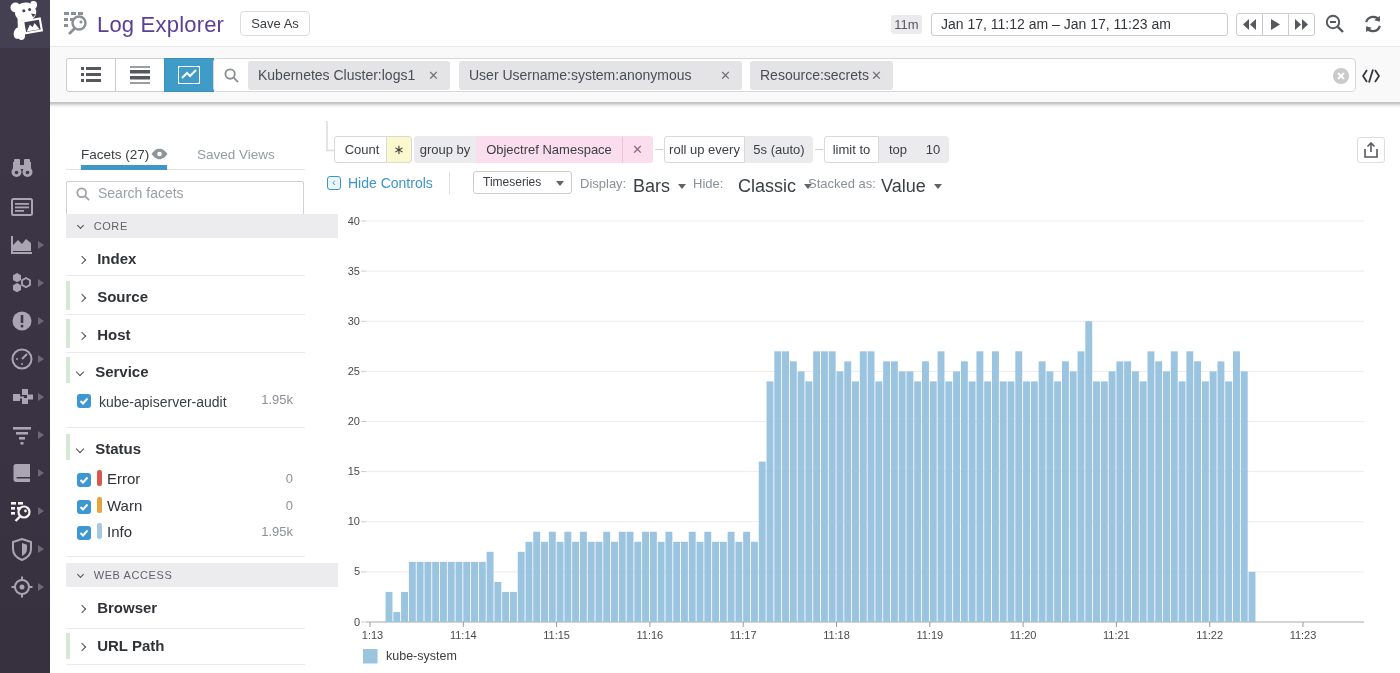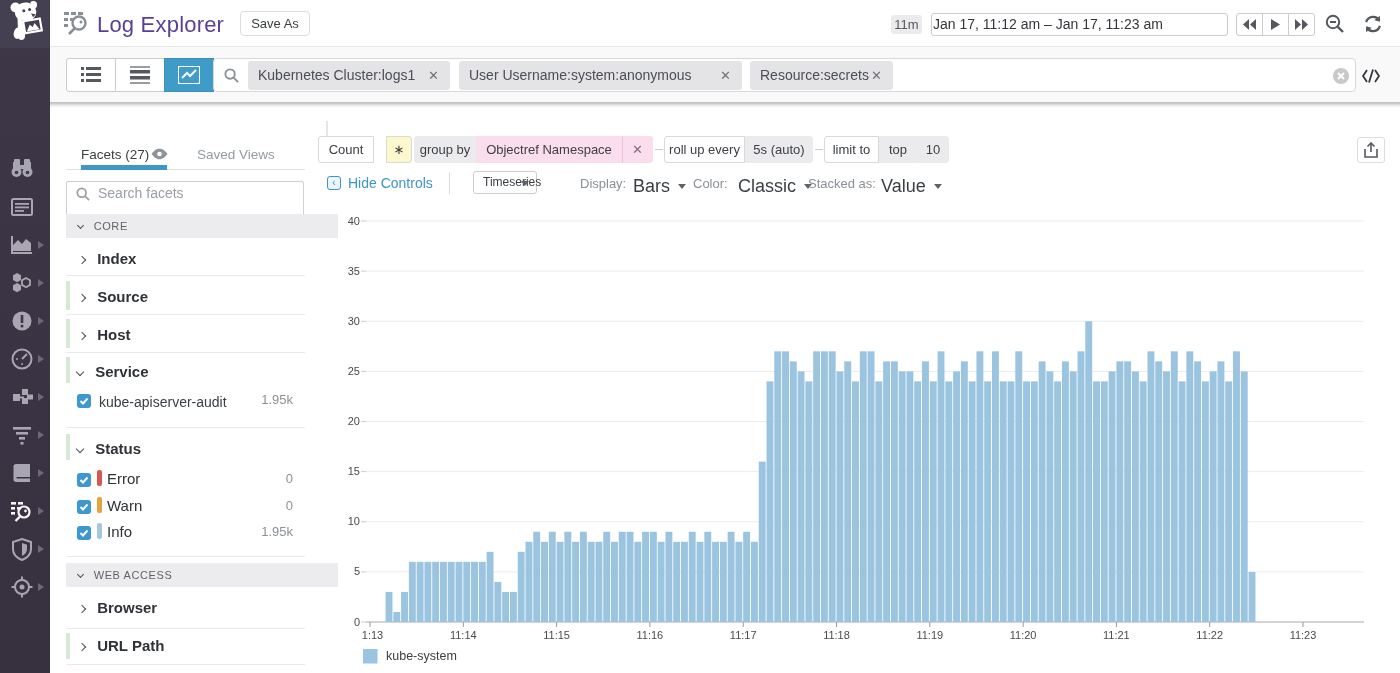--- a/index.html
+++ b/index.html
@@ -16,21 +16,21 @@
   background:linear-gradient(180deg,#c3c3c5 0%, #c3c3c5 18%, #eeeeee 60%, #ffffff 100%); }
 .title { position:absolute; left:97px; top:12px; font-size:22px; color:#5b3e96; letter-spacing:0.2px;}
 .saveas { position:absolute; left:240px; top:11px; width:70px; height:25px;
   border:1px solid #ddd; border-radius:4px; background:#fff; color:#3c4043;
   font-size:13px; text-align:center; line-height:23px; }
 .chip11m { position:absolute; left:891px; top:15px; width:31px; height:19px;
   background:#ebebed; border-radius:3px; color:#55585c; font-size:13px;
   text-align:center; line-height:19px; }
 .datebox { position:absolute; left:931px; top:13px; width:297px; height:23px;
   border:1px solid #ccc; border-radius:3px; background:#fff; color:#33363a;
-  font-size:14px; line-height:21px; padding-left:1px; }
+  font-size:14px; line-height:21px; padding-left:9px; }
 .pbtn { position:absolute; top:13px; width:27px; height:23px; background:#fff;
   border:1px solid #ccc; text-align:center; }
 
 .tgl { position:absolute; top:58px; width:50px; height:34px; background:#fff;
   border:1px solid #ccc; }
 .searchbox { position:absolute; left:213px; top:58px; width:1143px; height:34px;
   background:#fff; border:1px solid #d8d8d8; border-radius:4px; }
 .chip { position:absolute; top:61px; height:29px; background:#e4e4e7; border-radius:3px;
   font-size:14px; color:#4a4e54; line-height:29px; padding-left:10px; }
 .chip .x { position:absolute; right:11px; top:0; color:#6f7377; font-size:13px;}
@@ -57,21 +57,21 @@
 
 .qbox { position:absolute; top:136px; height:27px; border:1px solid #d9d9d9;
   background:#fff; font-size:13px; color:#3c4045; line-height:25px; text-align:center; }
 .qgray { background:#ebebed; border-color:#ebebed; }
 .qconn { position:absolute; top:149px; width:8px; height:1px; background:#ccc; }
 .hidec { position:absolute; left:348px; top:175px; font-size:14px; color:#3e95cb; }
 .hicon { position:absolute; left:327px; top:176px; width:14px; height:14px;
   border:1.5px solid #3e95cb; border-radius:3px; color:#3e95cb; font-size:10px;
   text-align:center; line-height:11px; background:#eaf4fb;}
 .vdiv { position:absolute; left:449px; top:172px; width:1px; height:22px; background:#ddd; }
-.selbox { position:absolute; left:473px; top:171px; width:64px; height:23px;
+.selbox { position:absolute; left:473px; top:171px; width:99px; height:23px;
   border:1px solid #ccc; border-radius:3px; background:#fff; font-size:12px;
   color:#3c4045; line-height:21px; padding-left:9px; }
 .dlabel { position:absolute; top:176px; font-size:13px; color:#8a9096; }
 .dval { position:absolute; top:176px; font-size:18px; color:#3c4045; }
 .caret { display:inline-block; width:0; height:0; border-left:4px solid transparent;
   border-right:4px solid transparent; border-top:5px solid #5f6368; margin-left:8px;
   vertical-align:middle; margin-bottom:2px;}
 text { font-family:"Liberation Sans", sans-serif; }
 </style>
 </head>
@@ -236,21 +236,21 @@
 <div class="fhead" style="top:563px;"><span class="cd" style="width:5px;height:5px;border-width:1.4px;"></span>&nbsp;WEB ACCESS</div>
 <div class="frow" style="top:599px;left:79px;"><span class="cr"></span>&nbsp;Browser</div>
 <div class="fdiv" style="top:628px;"></div>
 <div class="fgreen" style="top:633px;height:26px;"></div>
 <div class="frow" style="top:637px;left:79px;"><span class="cr"></span>&nbsp;URL Path</div>
 <div class="fdiv" style="top:664px;"></div>
 
 <svg class="abs" style="left:320px;top:104px" width="30" height="50" viewBox="0 0 30 50">
   <path d="M7 17 L7 46.5 L17 46.5" fill="none" stroke="#ddd" stroke-width="1.5"></path>
 </svg>
-<div class="qbox" style="left:318px;width:56px;border-radius:3px 0 0 3px;">Count</div>
+<div class="qbox" style="left:334px;width:56px;border-radius:3px 0 0 3px;">Count</div>
 <div class="qbox" style="left:386px;width:26px;background:#faf8cc;border-radius:0 3px 3px 0;">∗</div>
 <div class="qbox qgray" style="left:414px;width:62px;border-radius:3px 0 0 3px;">group by</div>
 <div class="qbox" style="left:476px;width:146px;background:#fbdeee;border-color:#fbdeee;">Objectref Namespace</div>
 <div class="qbox" style="left:622px;width:31px;background:#fbdeee;border-color:#fbdeee;border-left:1px solid #eec3da;border-radius:0 3px 3px 0;color:#8d6780;font-size:13px;">✕</div>
 <div class="qconn" style="left:655px;"></div>
 <div class="qbox" style="left:664px;width:81px;border-radius:3px 0 0 3px;">roll up every</div>
 <div class="qbox qgray" style="left:745px;width:68px;border-radius:0 3px 3px 0;">5s (auto)</div>
 <div class="qconn" style="left:815px;"></div>
 <div class="qbox" style="left:824px;width:55px;border-radius:3px 0 0 3px;">limit to</div>
 <div class="qbox qgray" style="left:879px;width:38px;">top</div>
@@ -261,21 +261,21 @@
   <line x1="7" y1="1.5" x2="7" y2="10" stroke="#55585c" stroke-width="1.6"></line>
   <path d="M3.5 4.5 L7 1 L10.5 4.5" fill="none" stroke="#55585c" stroke-width="1.6"></path>
 </svg>
 
 <div class="hicon">‹</div>
 <div class="hidec">Hide Controls</div>
 <div class="vdiv"></div>
 <div class="selbox">Timeseries<span class="caret" style="position:absolute;right:7px;top:9px;margin-left:0;"></span></div>
 <div class="dlabel" style="left:580px;">Display:</div>
 <div class="dval" style="left:633px;">Bars<span class="caret"></span></div>
-<div class="dlabel" style="left:693px;">Color:</div>
+<div class="dlabel" style="left:693px;">Hide:</div>
 <div class="dval" style="left:738px;">Classic<span class="caret"></span></div>
 <div class="dlabel" style="left:808px;">Stacked as:</div>
 <div class="dval" style="left:881px;">Value<span class="caret"></span></div>
 
 <svg class="abs" style="left:317px;top:205px" width="1083" height="468" viewBox="317 205 1083 468">
   <g stroke="#ececec" stroke-width="1">
       <line x1="366" y1="571.88" x2="1364" y2="571.88"></line>
 <line x1="366" y1="521.75" x2="1364" y2="521.75"></line>
 <line x1="366" y1="471.62" x2="1364" y2="471.62"></line>
 <line x1="366" y1="421.50" x2="1364" y2="421.50"></line>

